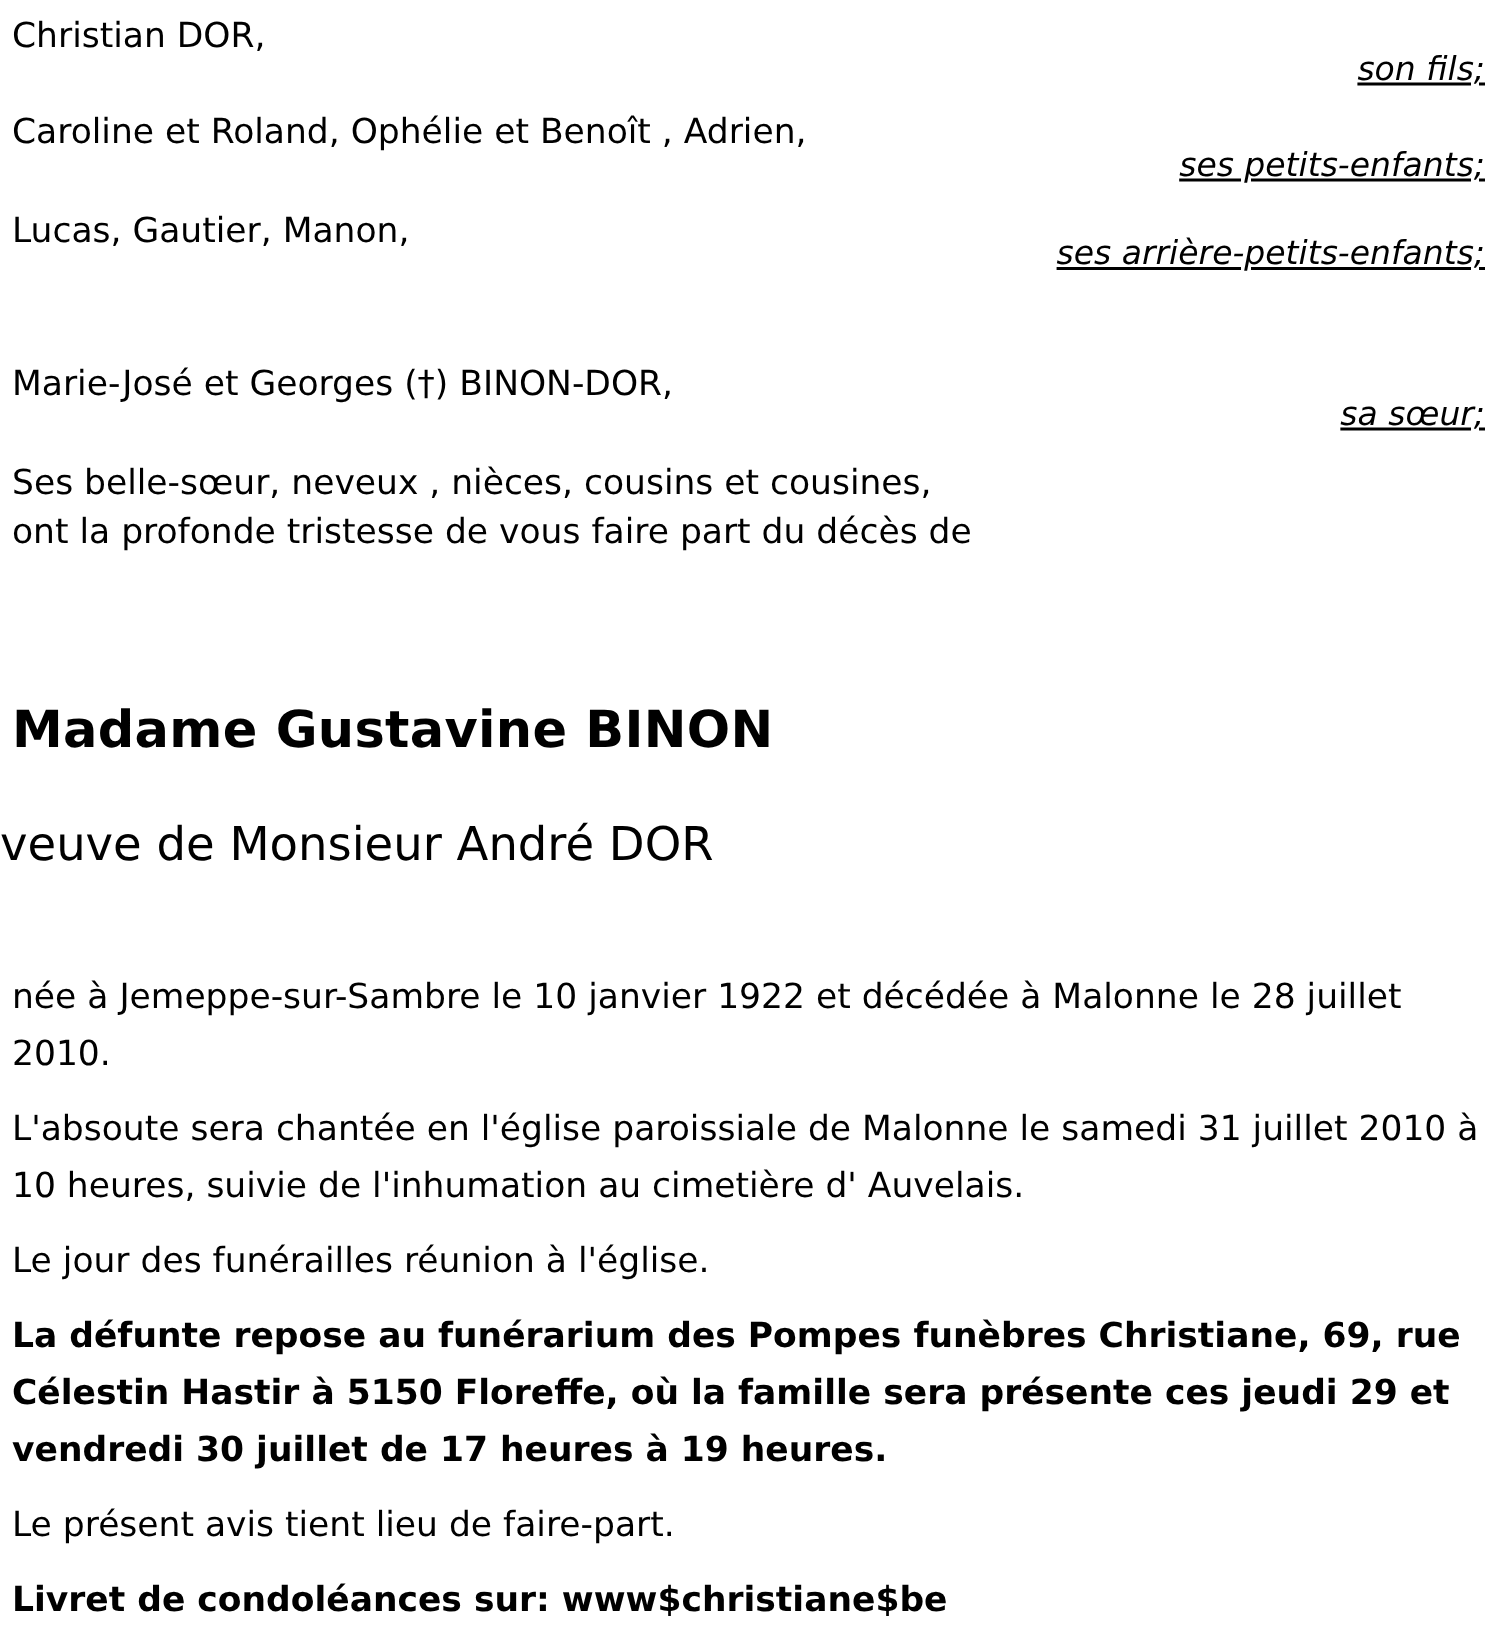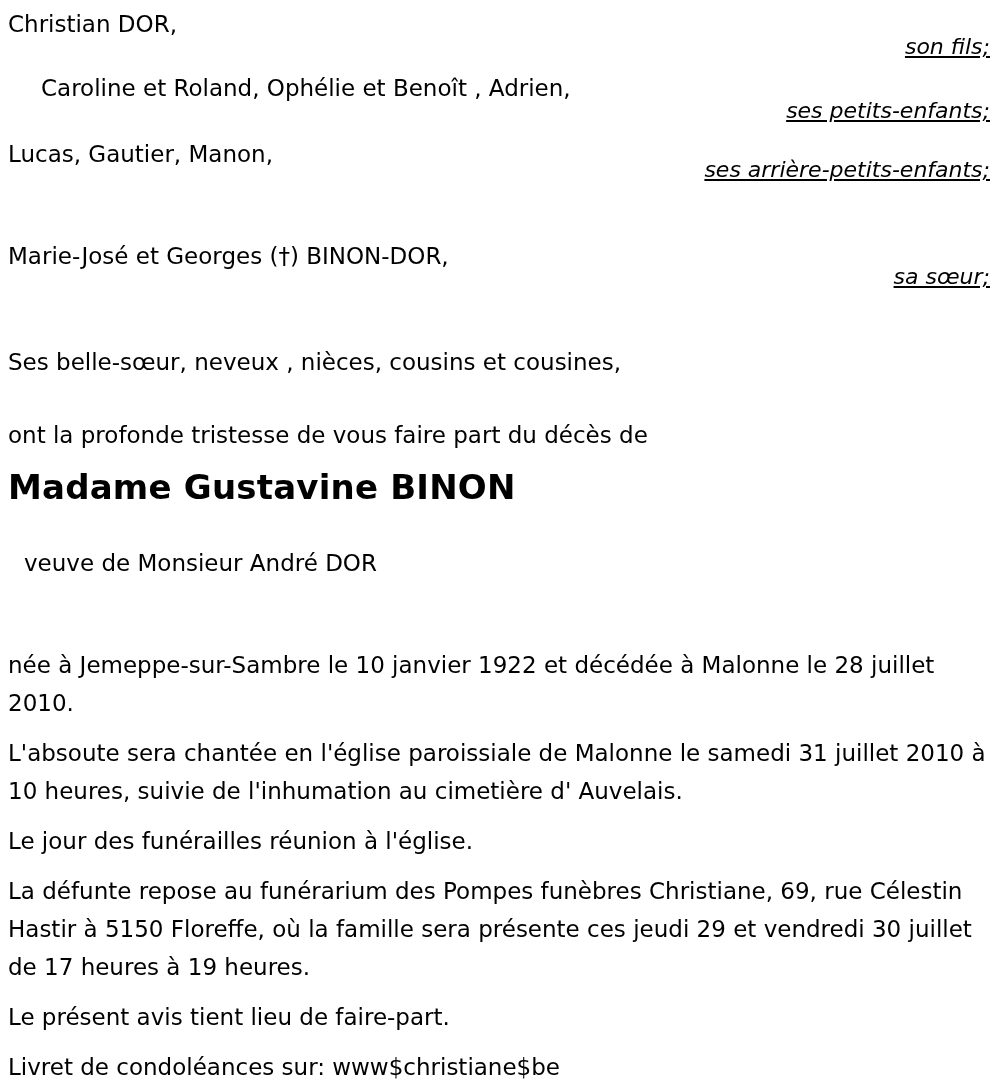--- a/index.html
+++ b/index.html
@@ -47,73 +47,73 @@
     font-style: italic;
     font-size: 22px;
     line-height: 30px;
     width: 340px;
     text-decoration: underline;
   }
 
   
   .r0 .rel-name  { top: 10px; }
   .r0 .rel-label { top: 32px; }
-  .r1 .rel-name  { top: 74px; margin-left: 33px; }
+  .r1 .rel-name  { top: 74px; }
   .r1 .rel-label { top: 96px; }
   .r2 .rel-name  { top: 140px; }
   .r2 .rel-label { top: 155px; }
   .r3 .rel-name  { top: 242px; }
   .r3 .rel-label { top: 262px; }
 
   
   .intro {
     position: absolute;
     left: 8px;
     top: 306px;
     font-size: 23px;
     line-height: 33px;
   }
-  .intro div { white-space: nowrap; margin-top: 40px; }
+  .intro div { white-space: nowrap; }
 
   
   .deceased-name {
     position: absolute;
     left: 8px;
     top: 467px;
     font-size: 34px;
     font-weight: bold;
     line-height: 40px;
     letter-spacing: 0.2px;
     white-space: nowrap;
   }
 
   
   .spouse {
     position: absolute;
-    left: 24px;
+    left: 0;
     top: 548px;
-    font-size: 23px;
+    font-size: 31px;
     line-height: 30px;
     white-space: nowrap;
   }
 
   
   .body-block {
     position: absolute;
     left: 8px;
     top: 634px;
     width: 980px;
   }
   .para {
     font-size: 23px;
     line-height: 38px;
     margin: 12px 0 10px 0;
   }
   .para.bold {
-    font-weight: normal;
+    font-weight: bold;
   }
   .para.tight {
     margin-bottom: 8px;
   }
 </style>
 </head>
 <body>
 
 <div class="notice">
 

